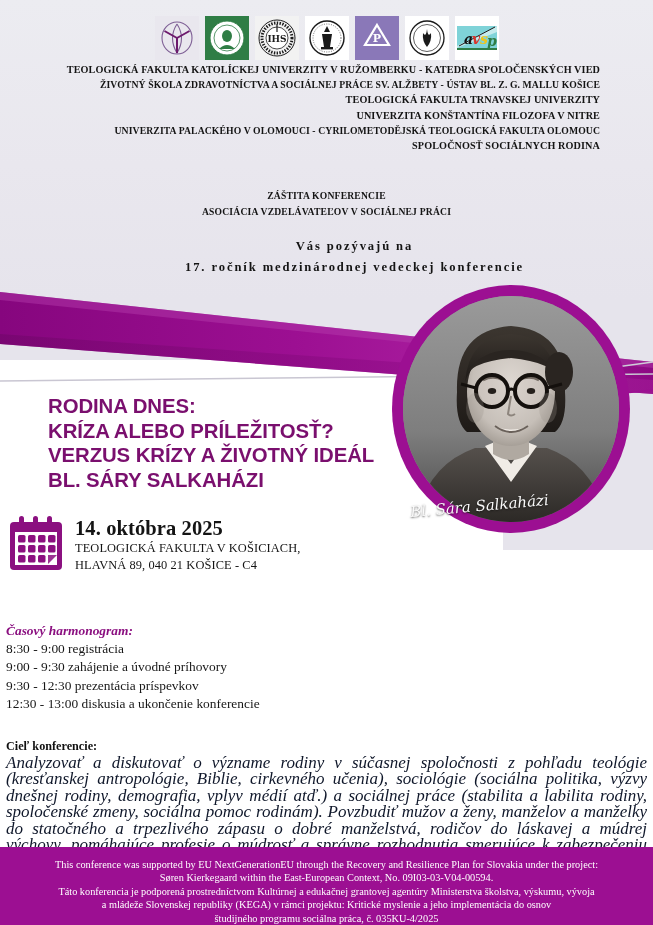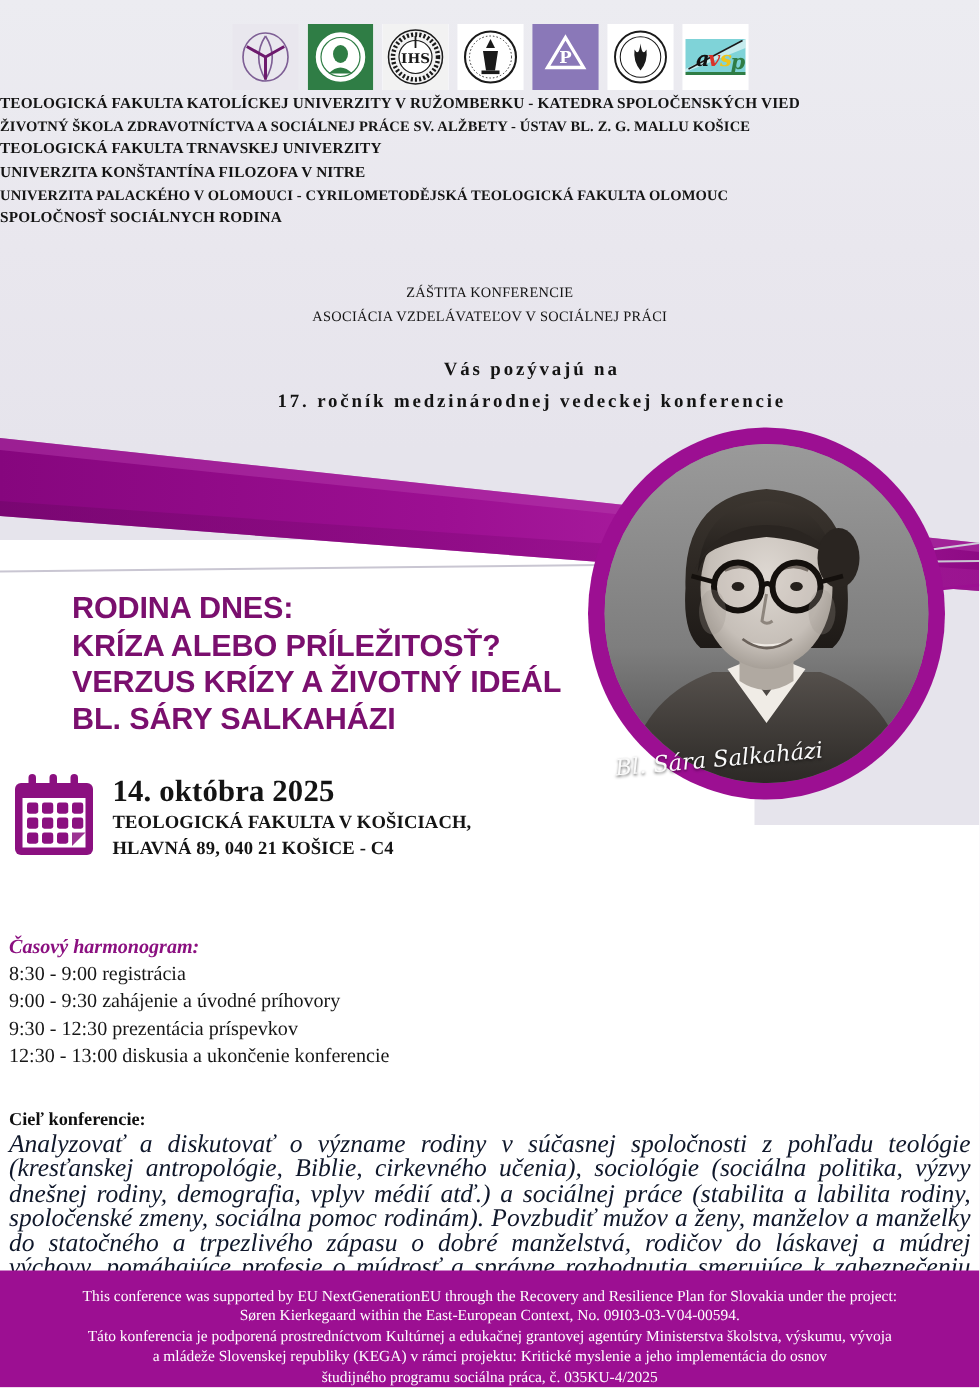--- a/index.html
+++ b/index.html
@@ -69,42 +69,42 @@
   }
   .logo.lg1 { background: #e9e7ee; }
   .logo.lg2 { background: #ffffff; }
   .logo.lg5 { background: #8a78b8; }
 
   
   .inst-block {
     position: absolute;
     left: 0; top: 62px;
     width: 600px;
-    text-align: left;
+    text-align: right;
   }
   .inst-line {
     font-family: "Liberation Serif", serif;
     font-weight: bold;
     font-size: 10.2px;
     letter-spacing: 0.1px;
     line-height: 15.2px;
     color: #141414;
     white-space: nowrap;
   }
   .inst-line.sm { font-size: 9.7px; }
 
   
   .zastita {
     position: absolute;
     left: 0; top: 188px;
     width: 653px;
     text-align: center;
   }
   .zastita-line {
-    font-weight: normal;
+    font-weight: bold;
     font-size: 9.6px;
     line-height: 16px;
     letter-spacing: 0.2px;
     color: #141414;
   }
 
   
   .invite {
     position: absolute;
     left: 0; top: 236px;
@@ -200,21 +200,21 @@
   .date-big {
     font-family: "Liberation Serif", serif;
     font-weight: bold;
     font-size: 20.5px;
     line-height: 24px;
     color: #141414;
     letter-spacing: 0.1px;
   }
   .date-sub {
     font-family: "Liberation Serif", serif;
-    font-weight: bold;
+    font-weight: normal;
     font-size: 12.4px;
     line-height: 16.5px;
     letter-spacing: 0.1px;
     color: #141414;
   }
 
   
   .schedule {
     position: absolute;
     left: 6px; top: 622px;

